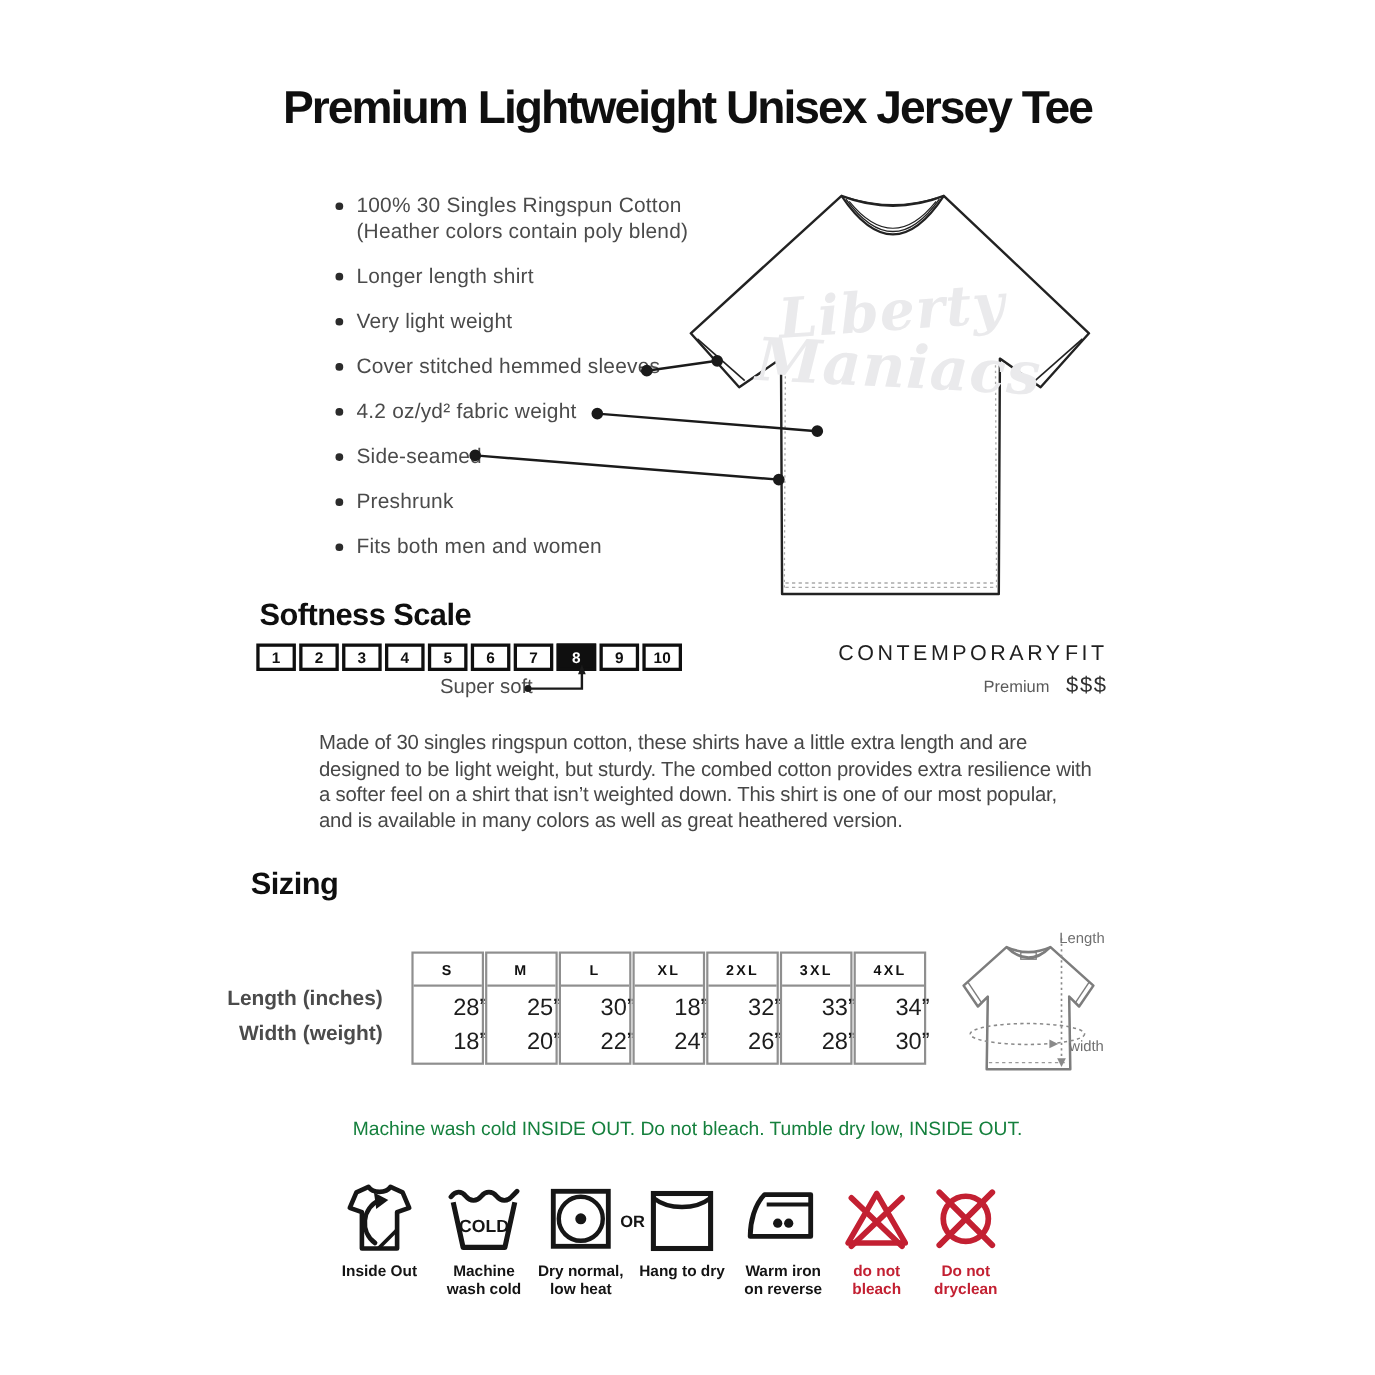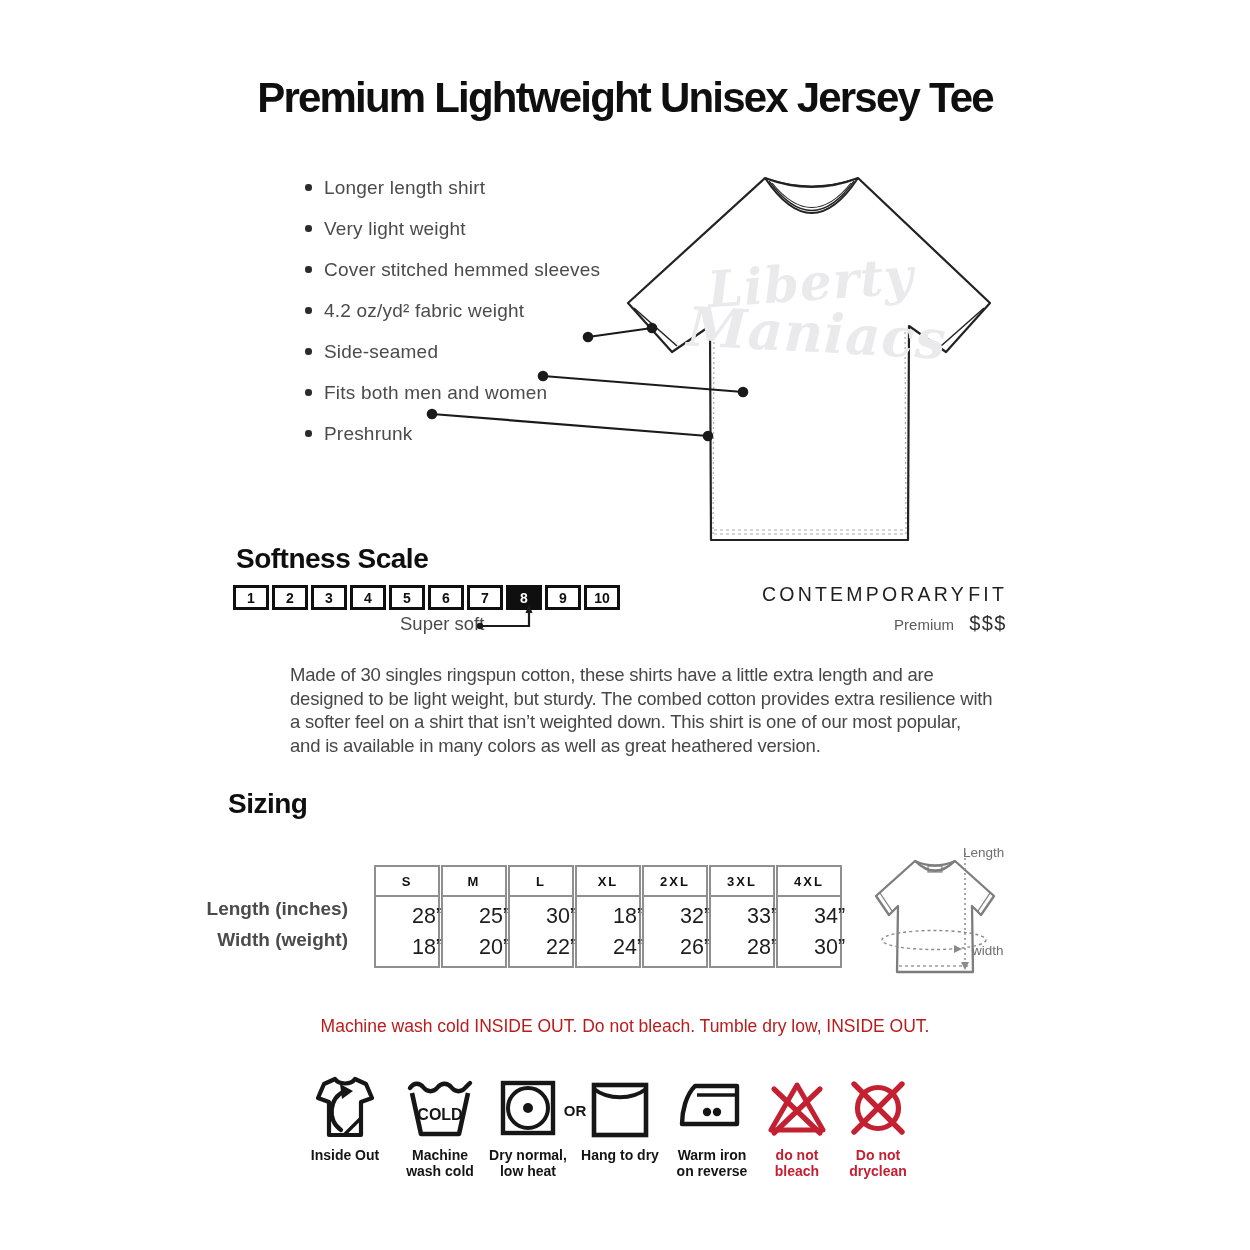--- a/index.html
+++ b/index.html
@@ -41,43 +41,47 @@
   .size-table{position:absolute;left:374px;top:865px;display:flex;gap:1px;}
   .size-col{width:62px;border:2px solid #8f8f8f;background:#fff;}
   .size-col .hd{height:28px;line-height:30px;text-align:center;font-weight:bold;font-size:13px;
                 letter-spacing:2px;color:#111;border-bottom:2px solid #8f8f8f;}
   .size-col .vals{padding:3px 0 4px;margin-left:36px;}
   .size-col .val{height:31px;line-height:32px;text-align:center;font-size:21.5px;font-weight:300;color:#1c1c1c;}
 
   .diagram-label{position:absolute;font-size:13.5px;font-weight:300;color:#6f6f6f;}
 
   .care-text{position:absolute;top:1016px;left:0;width:100%;text-align:center;
-             font-size:17.5px;font-weight:300;color:#b91c1c;}
+             font-size:17.5px;font-weight:300;color:#15803d;}
   .care-item{position:absolute;top:1072px;width:110px;text-align:center;}
   .care-item svg{display:block;margin:0 auto;}
   .care-label{margin-top:4px;font-size:14px;font-weight:bold;line-height:15.5px;color:#141414;}
   .care-item.red .care-label{color:#c32032;}
   .or-label{position:absolute;left:558px;top:1102px;width:34px;text-align:center;
             font-size:15px;font-weight:bold;color:#141414;}
 </style>
 </head>
 <body>
 
 <div class="page">
 
   <div class="title">Premium Lightweight Unisex Jersey Tee</div>
 
   <ul class="features">
+    <li>
+      <span>100% 30 Singles Ringspun Cotton</span><br>
+      <span>(Heather colors contain poly blend)</span>
+    </li>
     <li><span>Longer length shirt</span></li>
     <li><span>Very light weight</span></li>
     <li><span>Cover stitched hemmed sleeves</span></li>
     <li><span>4.2 oz/yd² fabric weight</span></li>
     <li><span>Side-seamed</span></li>
+    <li><span>Preshrunk</span></li>
     <li><span>Fits both men and women</span></li>
-    <li><span>Preshrunk</span></li>
   </ul>
 
   <svg class="abs" style="left:420px;top:160px;" width="620" height="410" viewBox="420 160 620 410">
 
     <path d="M765,178 L628,303 L672,352 L710,326 L711,540 L908,540 L909,326 L946,352 L990,303 L858,178 Q812,196 765,178 Z" fill="#ffffff" stroke="#222" stroke-width="2.2" stroke-linejoin="round"></path>
 
     <path d="M765,178 Q812,248 858,178" fill="none" stroke="#222" stroke-width="2"></path>
     <path d="M769,181 Q812,240 854,181" fill="none" stroke="#222" stroke-width="1.3"></path>
     <path d="M772,183 Q812,232 851,183" fill="none" stroke="#222" stroke-width="1.1"></path>
     <path d="M772,180 Q812,192 851,180" fill="none" stroke="#222" stroke-width="1.1"></path>

